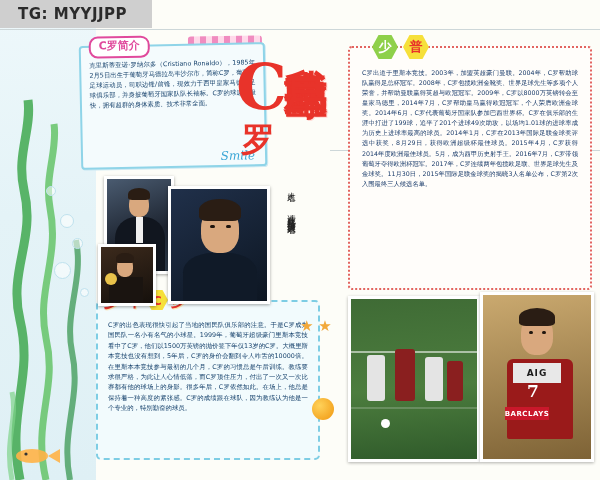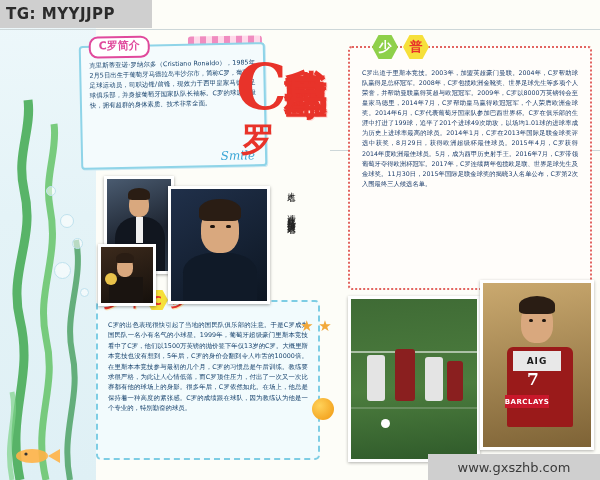--- a/index.html
+++ b/index.html
@@ -9,21 +9,21 @@
     background:#ffffff;
     position:relative;
   }
   .page{position:absolute;inset:0;background:#fdfdf8;}
 
   
   .tg-tag{
     position:absolute;left:0;top:0;width:152px;height:28px;
     background:#cfcfcf;color:#2b2b2b;
     font-size:15px;font-weight:bold;letter-spacing:.5px;
-    display:flex;align-items:center;padding-left:6px;box-sizing:border-box;
+    display:flex;align-items:center;padding-left:18px;box-sizing:border-box;
     z-index:40;
   }
   .wm-bottom{
     position:absolute;right:0;bottom:0;width:172px;height:26px;
     background:#cfcfcf;color:#3a3a3a;font-size:13px;
     display:flex;align-items:center;justify-content:center;z-index:40;
   }
 
   
   .bg-left{
@@ -145,21 +145,21 @@
     clip-path:polygon(25% 0,75% 0,100% 50%,75% 100%,25% 100%,0 50%);
   }
   .panel-right .body{
     position:absolute;left:12px;top:20px;right:12px;bottom:8px;
     font-size:6.3px;line-height:1.6;color:#1b3c6b;text-align:justify;
   }
 
   
   .ph2{position:absolute;border:3px solid #ffffff;box-shadow:0 1px 3px rgba(0,0,0,.3);overflow:hidden;z-index:11;}
   .ph-match{left:348px;top:296px;width:126px;height:160px;background:linear-gradient(175deg,#3f6b35 0%,#4c7d3e 55%,#2f5a2a 100%);}
-  .ph-port{left:480px;top:280px;width:108px;height:164px;background:linear-gradient(170deg,#caa96f,#7e6336);}
+  .ph-port{left:480px;top:292px;width:108px;height:164px;background:linear-gradient(170deg,#caa96f,#7e6336);}
   .pitch-line{position:absolute;left:0;right:0;height:2px;background:rgba(255,255,255,.55);}
   .player{position:absolute;border-radius:3px;}
   .jersey-red{position:absolute;left:24px;top:64px;width:66px;height:80px;background:#9a1a1a;border-radius:6px 6px 2px 2px;}
   .jersey-num{position:absolute;left:44px;top:86px;color:#fff;font-size:17px;font-weight:bold;font-family:"DejaVu Serif",serif;}
   .chest-badge{position:absolute;left:30px;top:68px;width:48px;height:20px;background:#e8e8e8;color:#1b1b1b;font-size:9px;font-weight:bold;display:flex;align-items:center;justify-content:center;letter-spacing:1px;}
   .sponsor-bar{position:absolute;left:22px;top:112px;width:44px;height:13px;background:#c9182b;color:#fff;font-size:7px;display:flex;align-items:center;justify-content:center;font-weight:bold;letter-spacing:.5px;}
 </style>
 </head>
 <body>
 
@@ -252,14 +252,13 @@
     <div class="chest-badge">AIG</div>
     <div class="jersey-num">7</div>
     <div class="sponsor-bar">BARCLAYS</div>
     <div class="face" style="left:38px;top:20px;width:32px;height:40px;"></div>
     <div class="hair" style="left:36px;top:13px;width:36px;height:18px;"></div>
     <div style="position:absolute;left:46px;top:36px;width:4px;height:3px;background:#20160f;border-radius:2px;"></div>
     <div style="position:absolute;left:59px;top:36px;width:4px;height:3px;background:#20160f;border-radius:2px;"></div>
   </div>
 
   <div class="tg-tag">TG: MYYJJPP</div>
-  <div class="wm-bottom">www.gxszhb.com</div>
 </div>
 
 </body></html>

